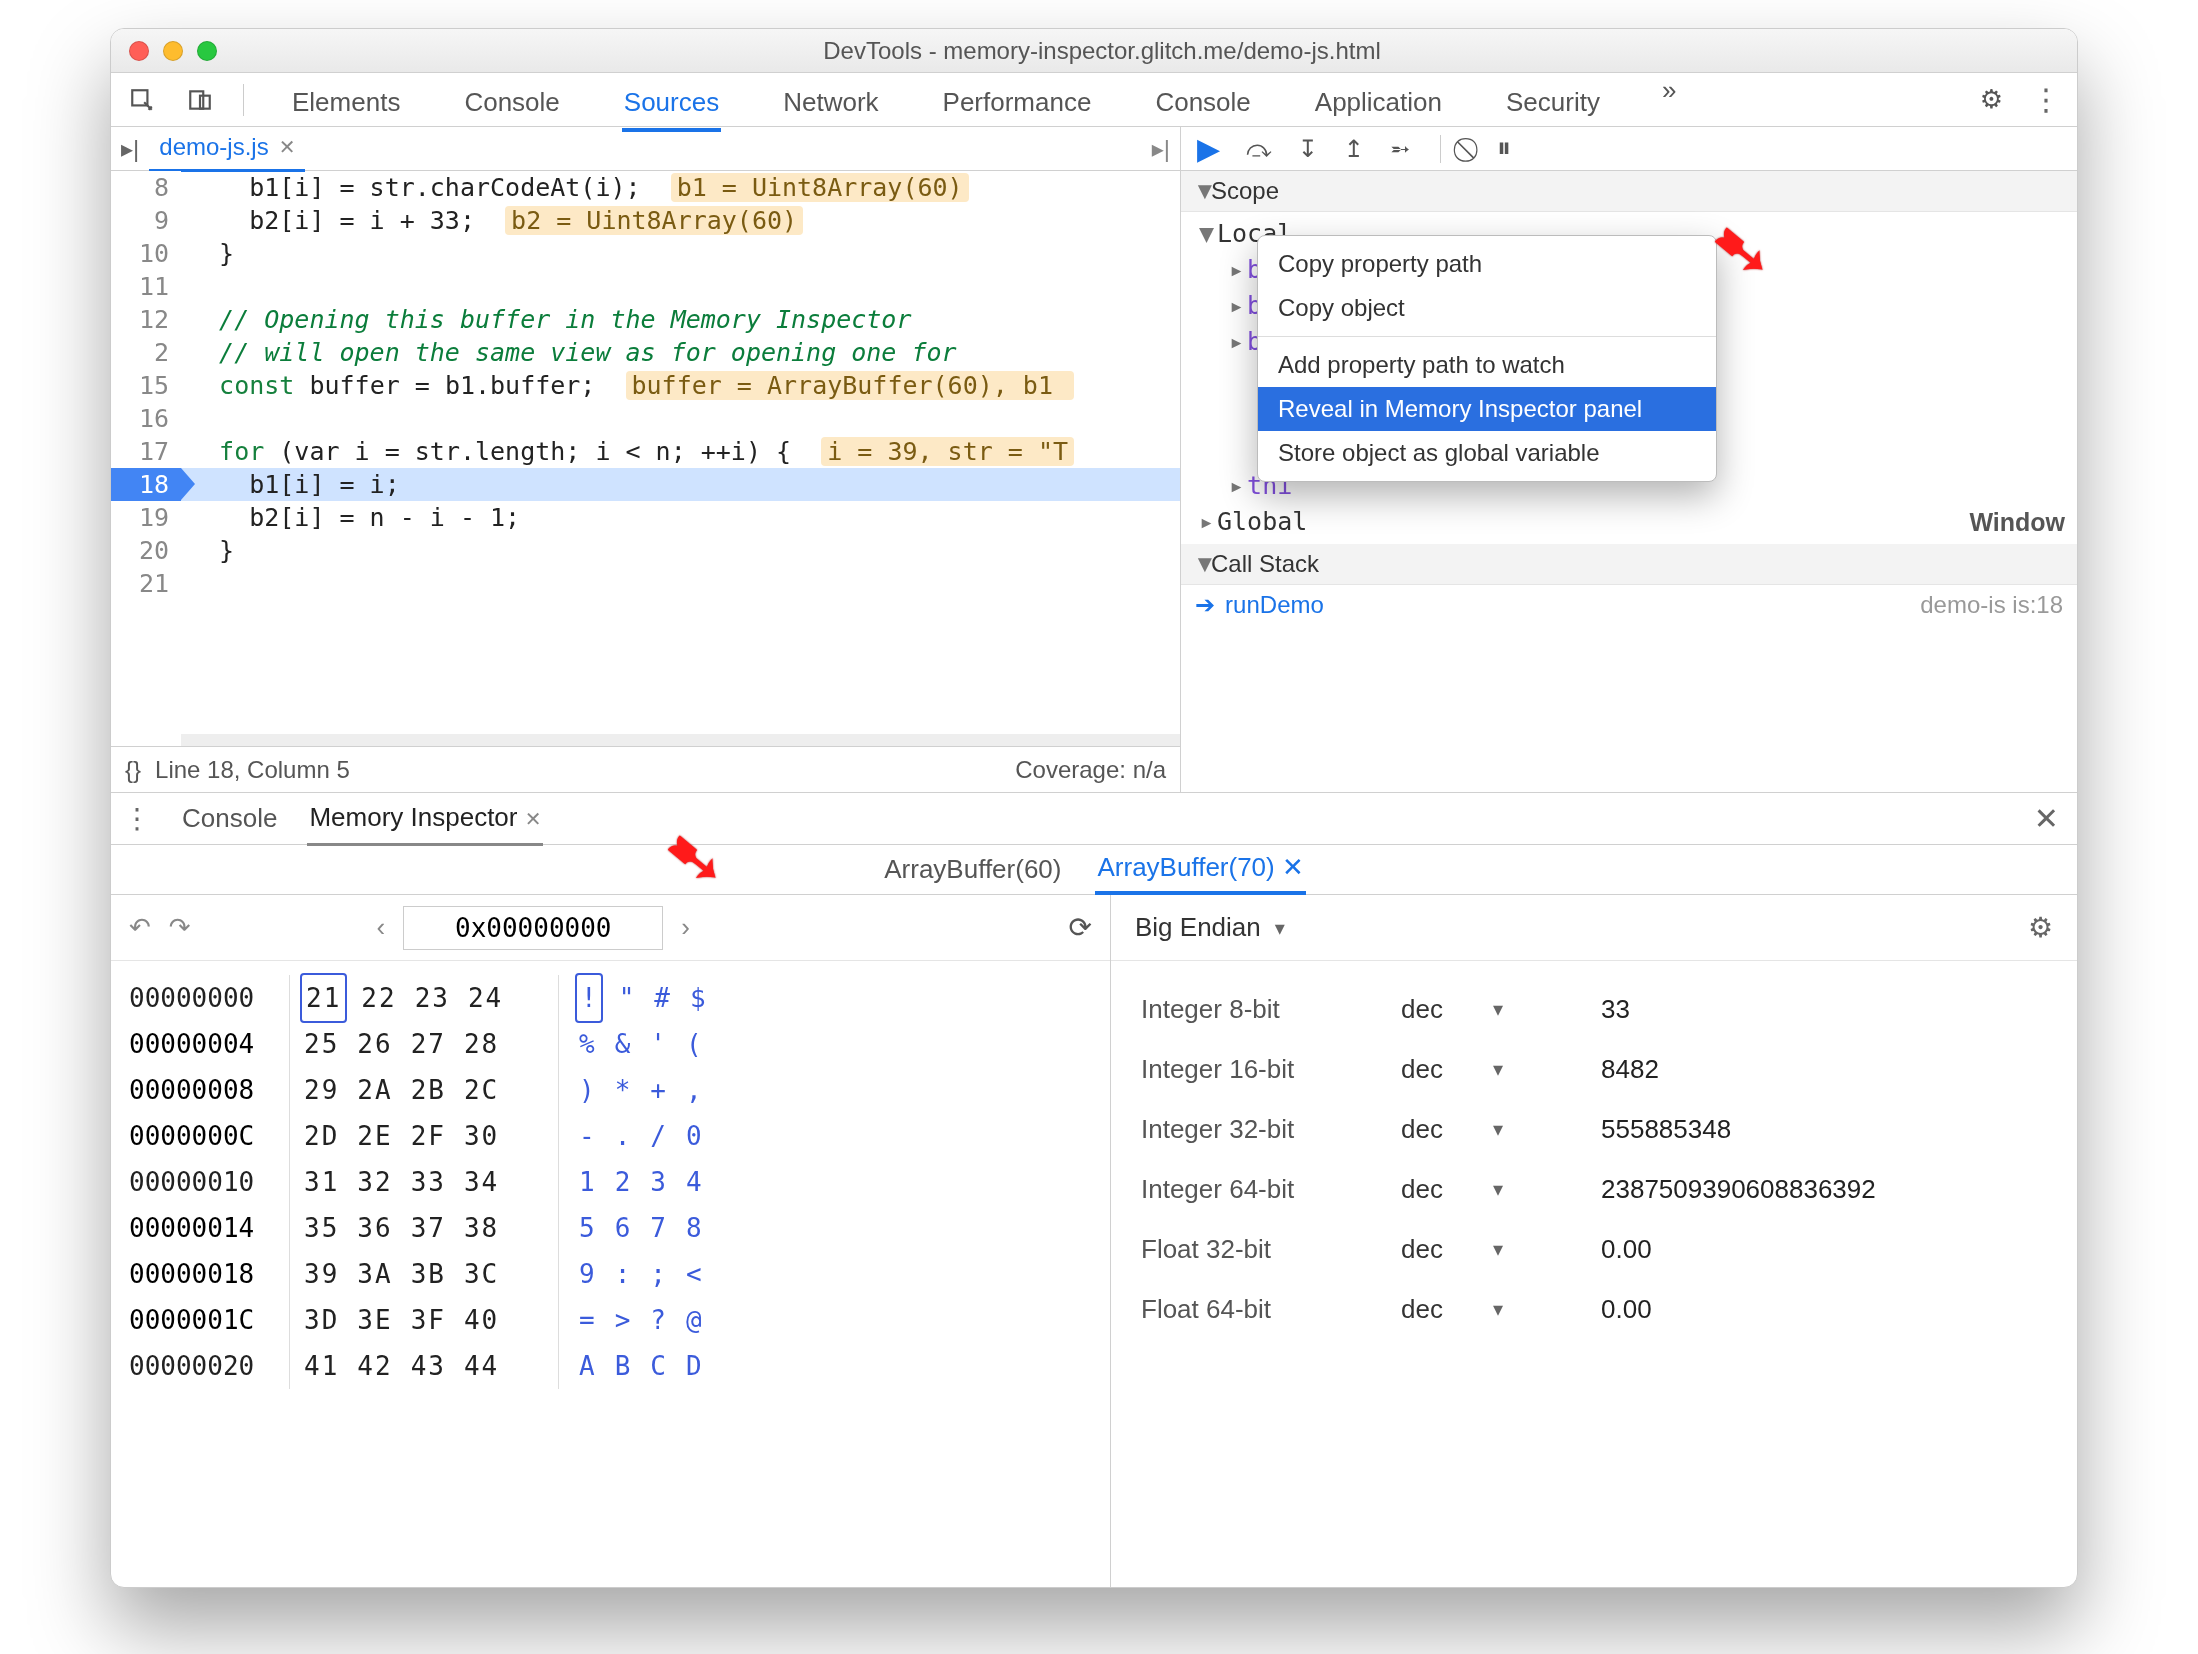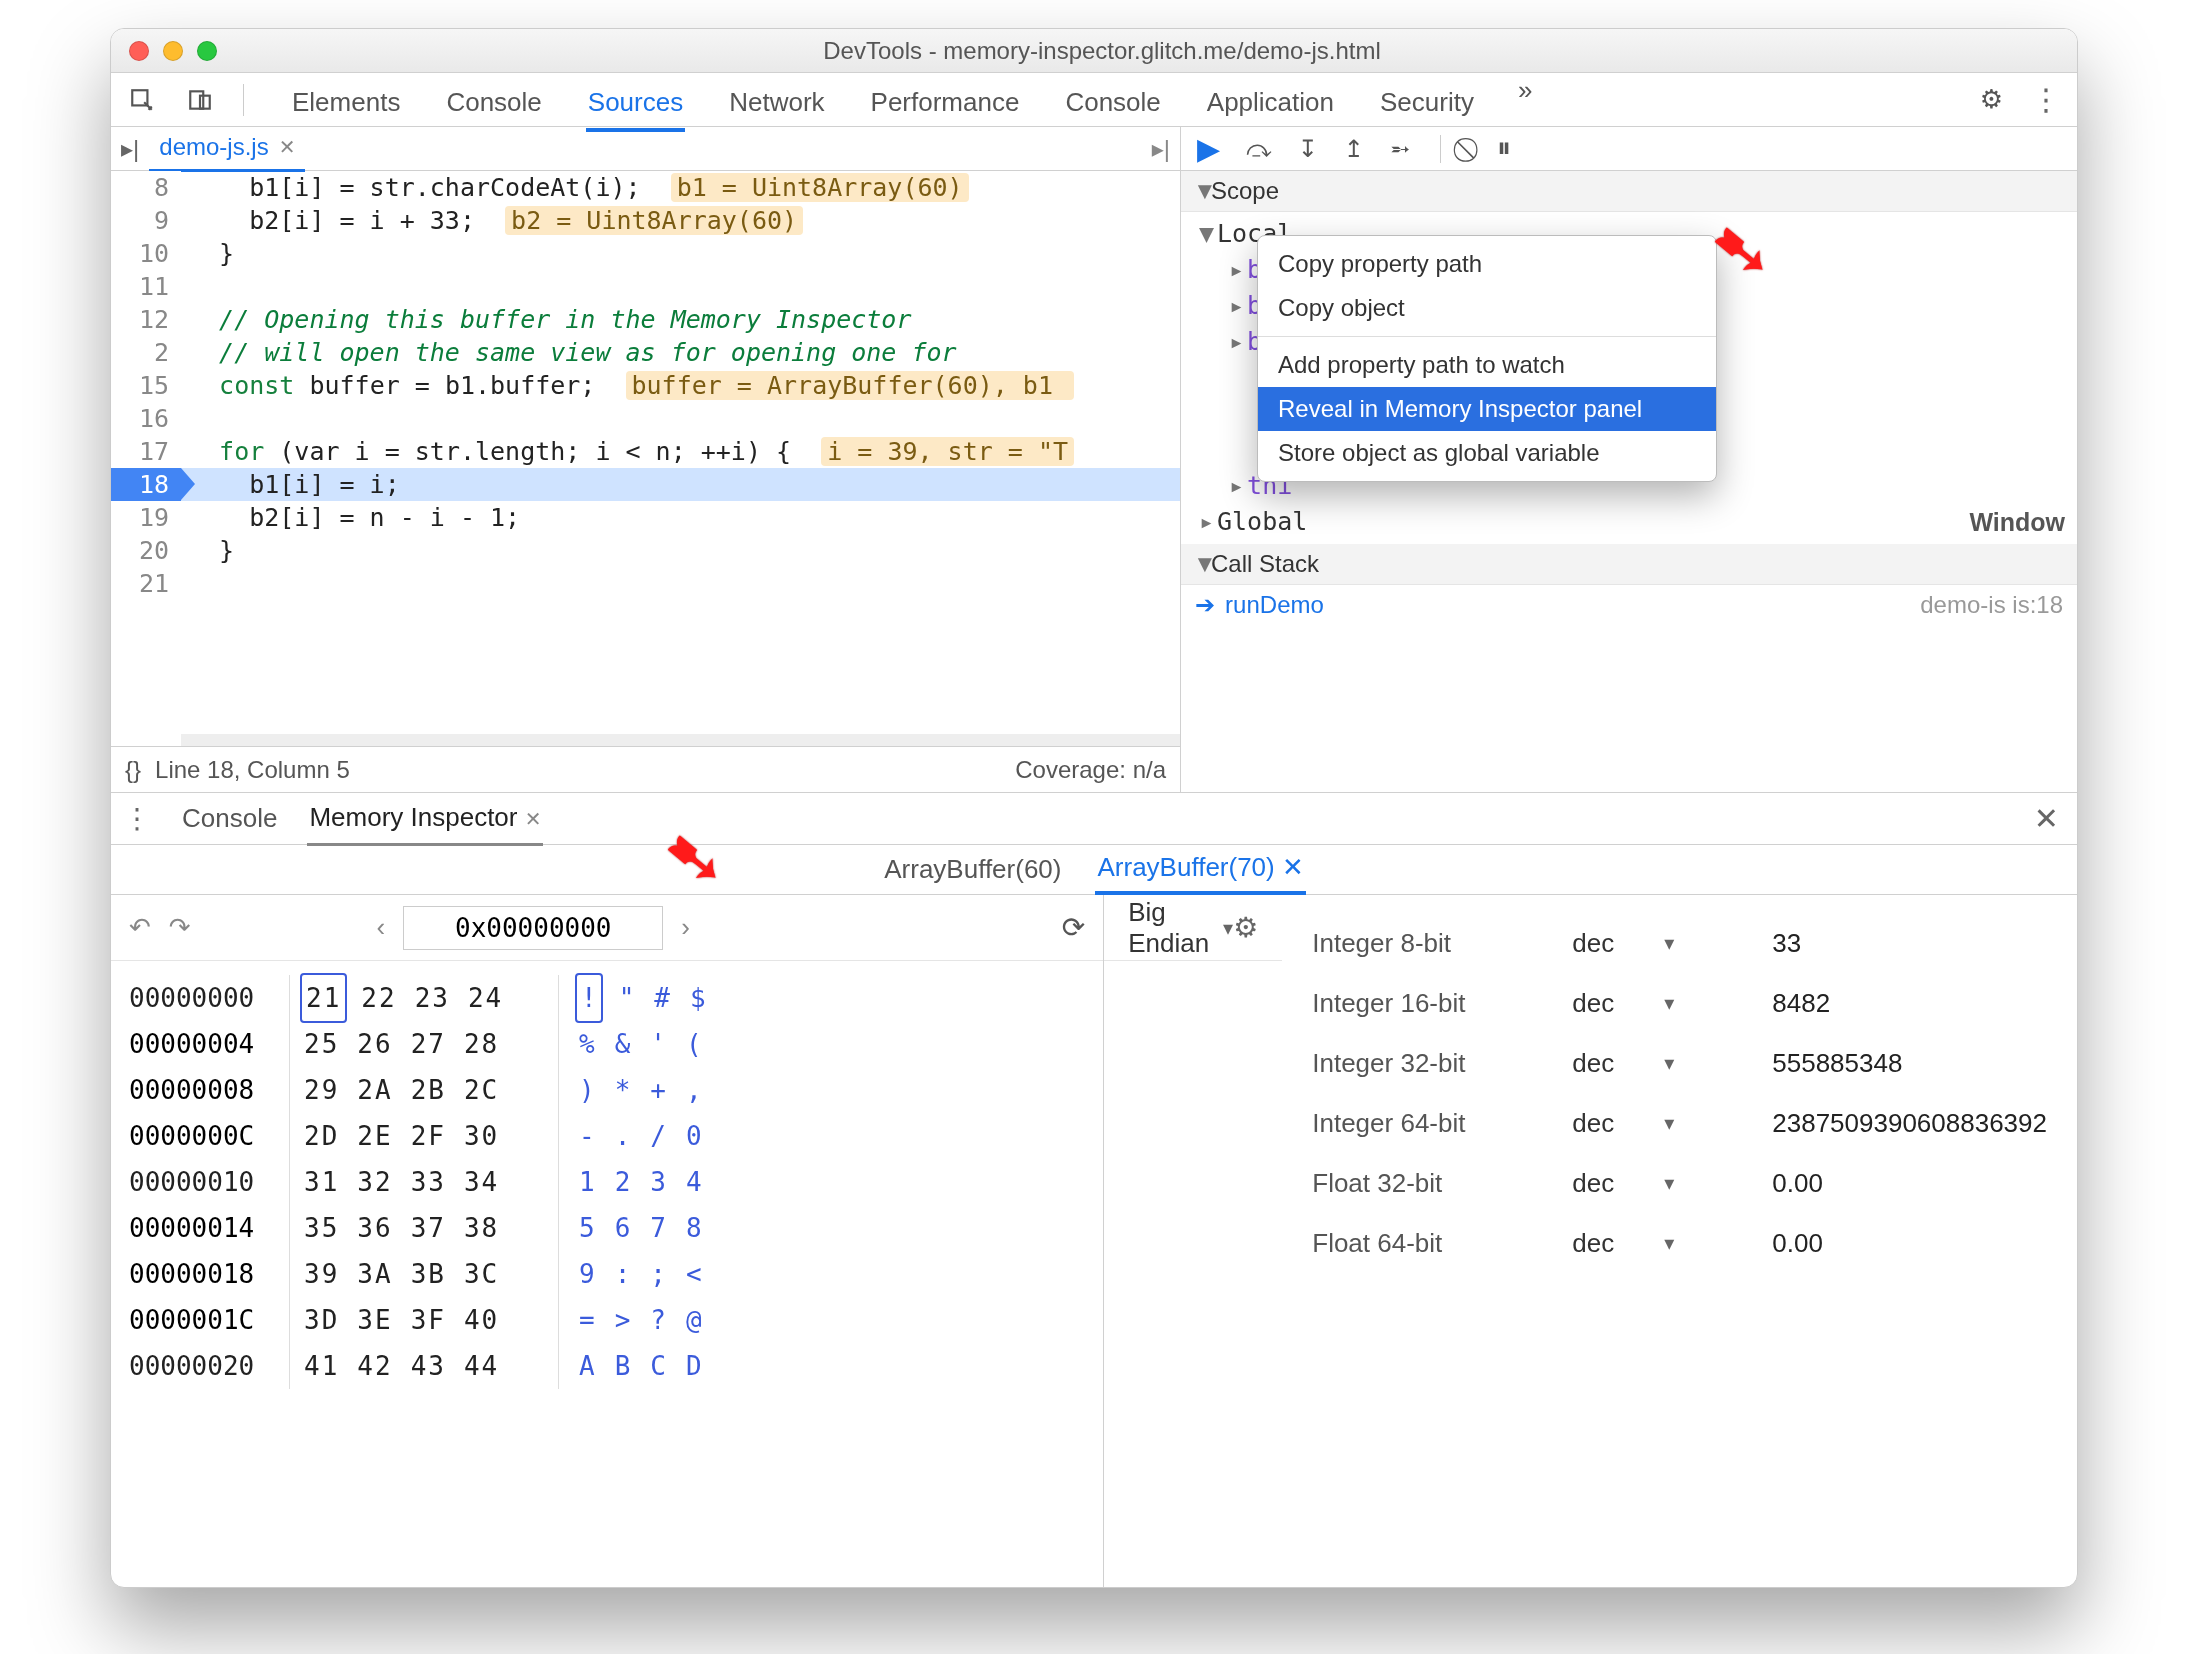--- a/index.html
+++ b/index.html
@@ -5,21 +5,21 @@
   * { box-sizing: border-box; margin: 0; padding: 0; }
   html, body { width: 2198px; height: 1654px; font-family: -apple-system, "Helvetica Neue", Arial, sans-serif; background: #fff; }
   .mac-window { position: absolute; left: 110px; top: 28px; width: 1968px; height: 1560px; background: #fff; border: 1px solid #ccc; border-radius: 14px; box-shadow: 0 40px 80px rgba(0,0,0,.35); overflow: hidden; }
   .titlebar { height: 44px; background: linear-gradient(#f6f6f6,#e9e9e9); border-bottom: 1px solid #d0d0d0; display:flex; align-items:center; position:relative; }
   .traffic { display:flex; gap:14px; margin-left:18px; }
   .dot { width:20px; height:20px; border-radius:50%; border:1px solid rgba(0,0,0,.15); }
   .dot.r{background:#ff5f57;} .dot.y{background:#febc2e;} .dot.g{background:#28c840;}
   .title { position:absolute; left:16px; right:0; text-align:center; font-size:24px; color:#555; }
   .toolbar { height:54px; border-bottom:1px solid #d0d0d0; display:flex; align-items:center; padding:0 16px; gap:28px; font-size:26px; color:#555; }
   .toolbar .iconbtn { width:30px; height:30px; display:inline-flex; align-items:center; justify-content:center; color:#666; }
-  .tabs { display:flex; gap:42px; margin-left:18px; flex:1;margin-top:8px; }
+  .tabs { display:flex; gap:60px; margin-left:18px; flex:1;margin-top:8px; }
   .tabitem { padding:12px 2px 10px; color:#555; }
   .tabitem.active { color:#1a73e8; border-bottom:4px solid #1a73e8; }
   .tabs-over { color:#555; }
   .gear { margin-left:auto; }
   .main { display:flex; height:666px; border-bottom:1px solid #d0d0d0; }
   .left { width:1070px; border-right:1px solid #d0d0d0; display:flex; flex-direction:column; }
   .filetabs { height:44px; border-bottom:1px solid #d0d0d0; display:flex; align-items:center; padding:0 10px; gap:10px; font-size:24px; color:#333; }
   .filetabs .ft { padding:8px 10px; border-bottom:3px solid #1a73e8; color:#1a73e8; display:flex; align-items:center; gap:10px;}
   .filetabs .x { color:#888; font-size:20px; }
   .filetabs .play { margin-left:auto; color:#888; }
@@ -70,21 +70,21 @@
   .addrbar .spacer1 { flex:0 0 150px; }
   .addrbar .addrbox { width:260px; height:44px; border:1px solid #ccc; display:flex; align-items:center; justify-content:center; font-family:Menlo,monospace; font-size:26px; }
   .addrbar .refresh { margin-left:auto; color:#555; font-size:28px; }
   .hex { padding:14px 18px; font-family:Menlo,monospace; font-size:26px; line-height:46px; }
   .hexrow { display:flex; gap:0; }
   .off { width:160px; color:#222; }
   .off.dim { color:#000000; }
   .bytes { width:270px; color:#222; letter-spacing:2px; border-left:1px solid #ddd; border-right:1px solid #ddd; padding:0 14px; display:flex; gap:18px;}
   .ascii { padding-left:20px; color:#3b5bdb; display:flex; gap:20px; }
   .selbyte { border:2px solid #3b5bdb; padding:0 4px; margin:-2px -4px; border-radius:4px; }
-  .valpane { flex:1; display:flex; flex-direction:row; }
+  .valpane { flex:1; display:flex; flex-direction:column; }
   .valbar { height:66px; display:flex; align-items:center; padding:0 24px; border-bottom:1px solid #e5e5e5; font-size:26px; color:#333; }
   .valbar .caret { margin-left:14px; color:#666; font-size:20px; }
   .valbar .g2 { margin-left:auto; color:#666; font-size:28px;}
   .vals { padding:18px 30px; font-size:26px; }
   .vrow { display:flex; align-items:center; height:60px; }
   .vrow .lab { width:260px; color:#555; }
   .vrow .fmt { width:200px; color:#333; display:flex; align-items:center; gap:50px;}
   .vrow .fmt .caret{color:#666; font-size:20px;}
   .vrow .num { color:#222; }
   svg.icon { width:26px; height:26px; }

